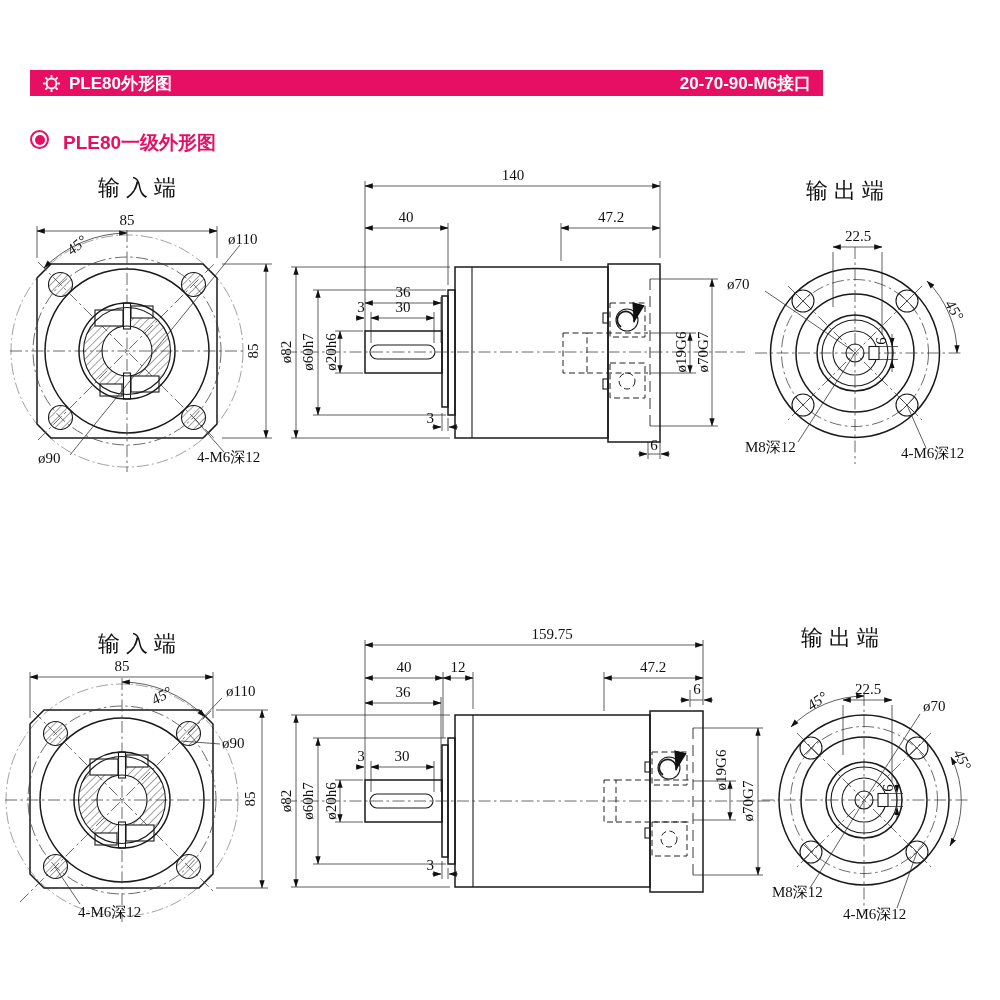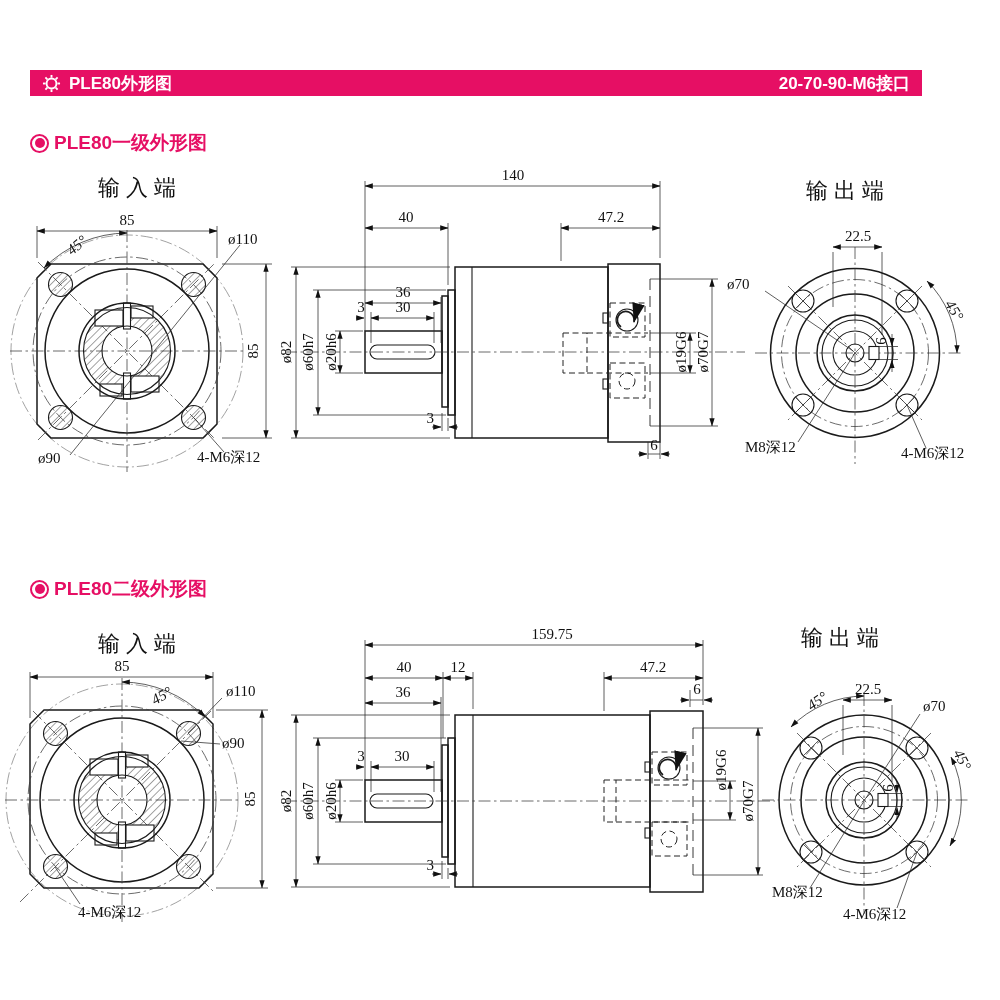--- a/index.html
+++ b/index.html
@@ -1,22 +1,22 @@
 <!DOCTYPE html>
 <html><head>
 <meta charset="utf-8">
 <style>
   html,body{margin:0;padding:0;background:#fff;}
   .page{position:relative;width:1000px;height:1000px;background:#ffffff;overflow:hidden;
         font-family:"Liberation Sans","DejaVu Sans",sans-serif;}
-  .bar{position:absolute;left:30px;top:70px;width:892px;height:26px;background:#e60f64;
+  .bar{position:absolute;left:30px;top:70px;width:793px;height:26px;background:#e60f64;
        color:#fff;display:flex;align-items:center;justify-content:space-between;
        padding:0 12px;box-sizing:border-box;font-weight:bold;font-size:17px;}
   .bar .lt{display:flex;align-items:center;gap:8px;}
-  .sec{position:absolute;left:30px;display:flex;align-items:center;gap:5px;
+  .sec{position:absolute;left:30px;display:flex;align-items:flex-start;gap:14px;
        color:#e60f64;font-weight:bold;font-size:19px;}
   .sec1{top:130px;} .sec2{top:576px;}
   .bullet{width:15px;height:15px;border:2.5px solid #e60f64;border-radius:50%;position:relative;flex:0 0 auto;}
   .bullet::after{content:"";position:absolute;inset:2.5px;background:#e60f64;border-radius:50%;}
   svg.draw{position:absolute;left:0;}
   
   .ln{fill:none;stroke:#1a1a1a;stroke-width:1.5;}
   .l2{fill:none;stroke:#1a1a1a;stroke-width:1.1;}
   .tn{fill:none;stroke:#2a2a2a;stroke-width:0.75;}
   .aw{fill:none;stroke:#1a1a1a;stroke-width:1.8;}
@@ -54,24 +54,20 @@
         </g>
       </svg>
       <span>PLE80外形图</span>
     </span>
     <span>20-70-90-M6接口</span>
   </div>
 
   <div class="sec sec1">
     <span class="bullet"></span>
     <span>PLE80一级外形图</span>
-  </div>
-  <div class="sec sec2">
-    <span class="bullet"></span>
-    <span>PLE80二级外形图</span>
   </div>
 
   <svg class="draw" style="top:160px" width="1000" height="320" viewBox="0 160 1000 320">
     <defs>
       <pattern id="hp" patternUnits="userSpaceOnUse" width="5.5" height="5.5" patternTransform="rotate(45)">
         <line x1="0" y1="0" x2="0" y2="5.5" stroke="#333" stroke-width="0.9"></line>
       </pattern>
       <marker id="ar" viewBox="0 0 10 10" refX="9.5" refY="5" markerWidth="11" markerHeight="11" orient="auto-start-reverse">
         <path d="M0,1.8 L10,5 L0,8.2 Z" fill="#111"></path>
       </marker>

